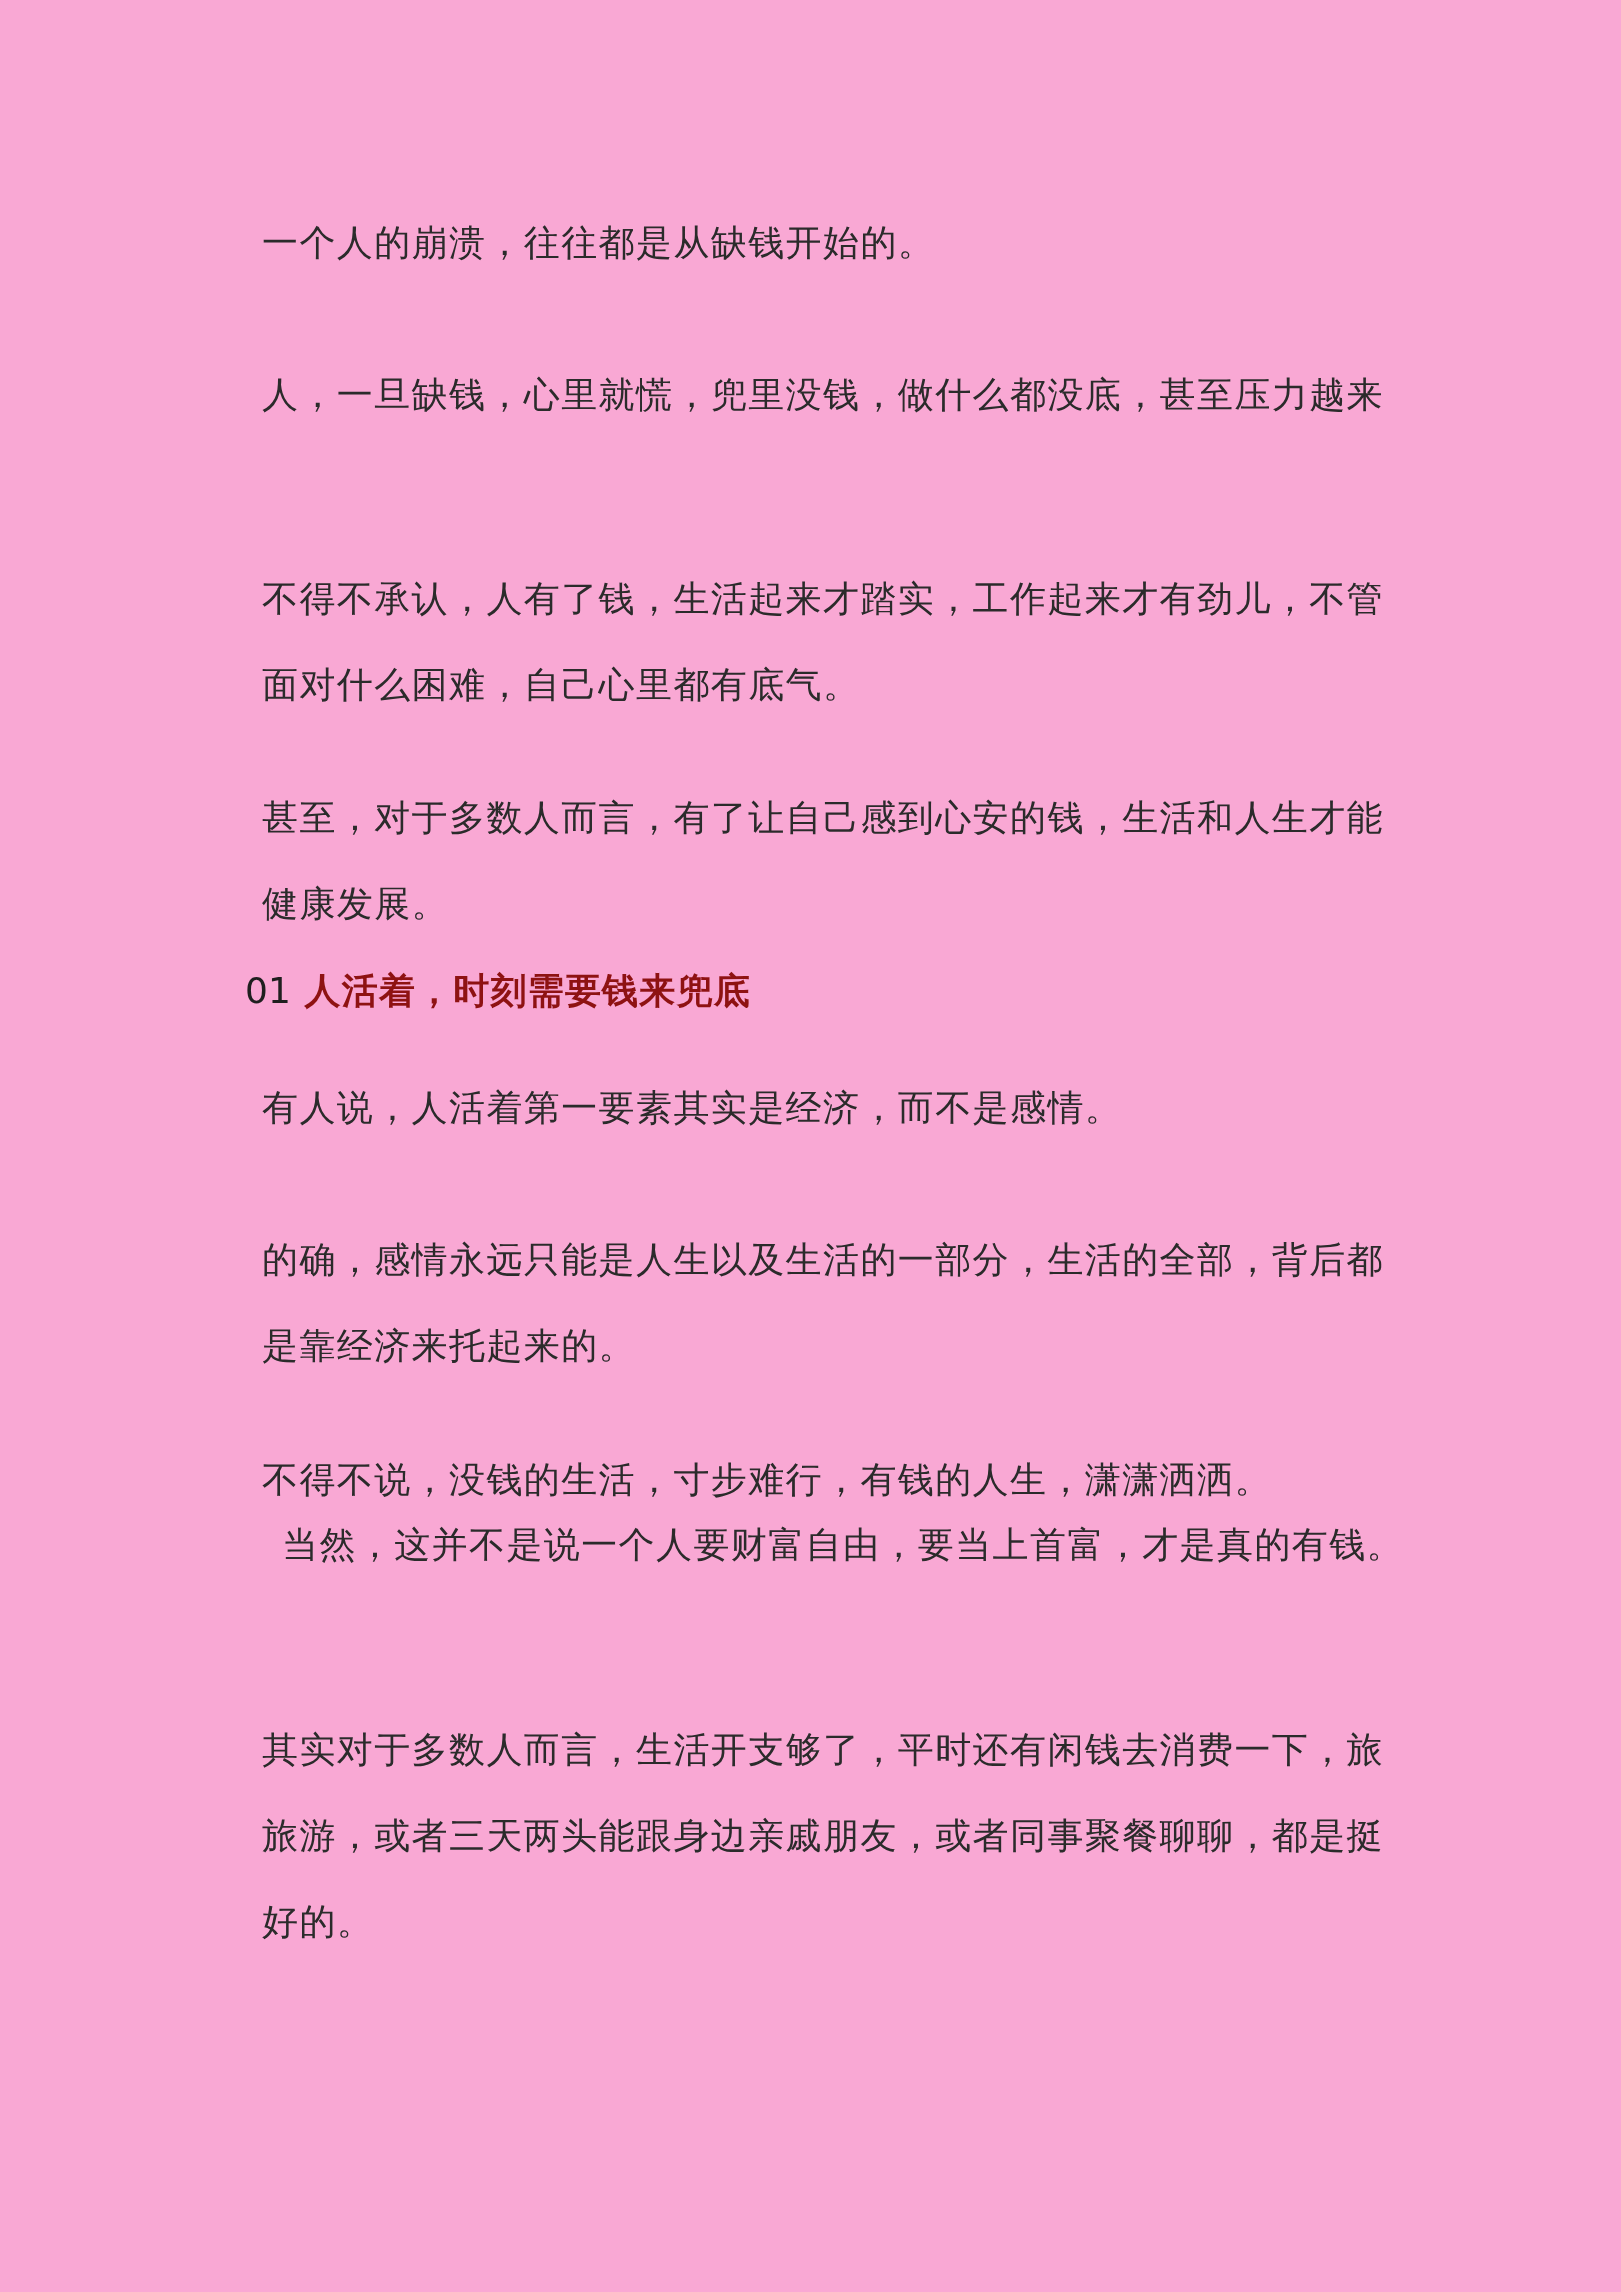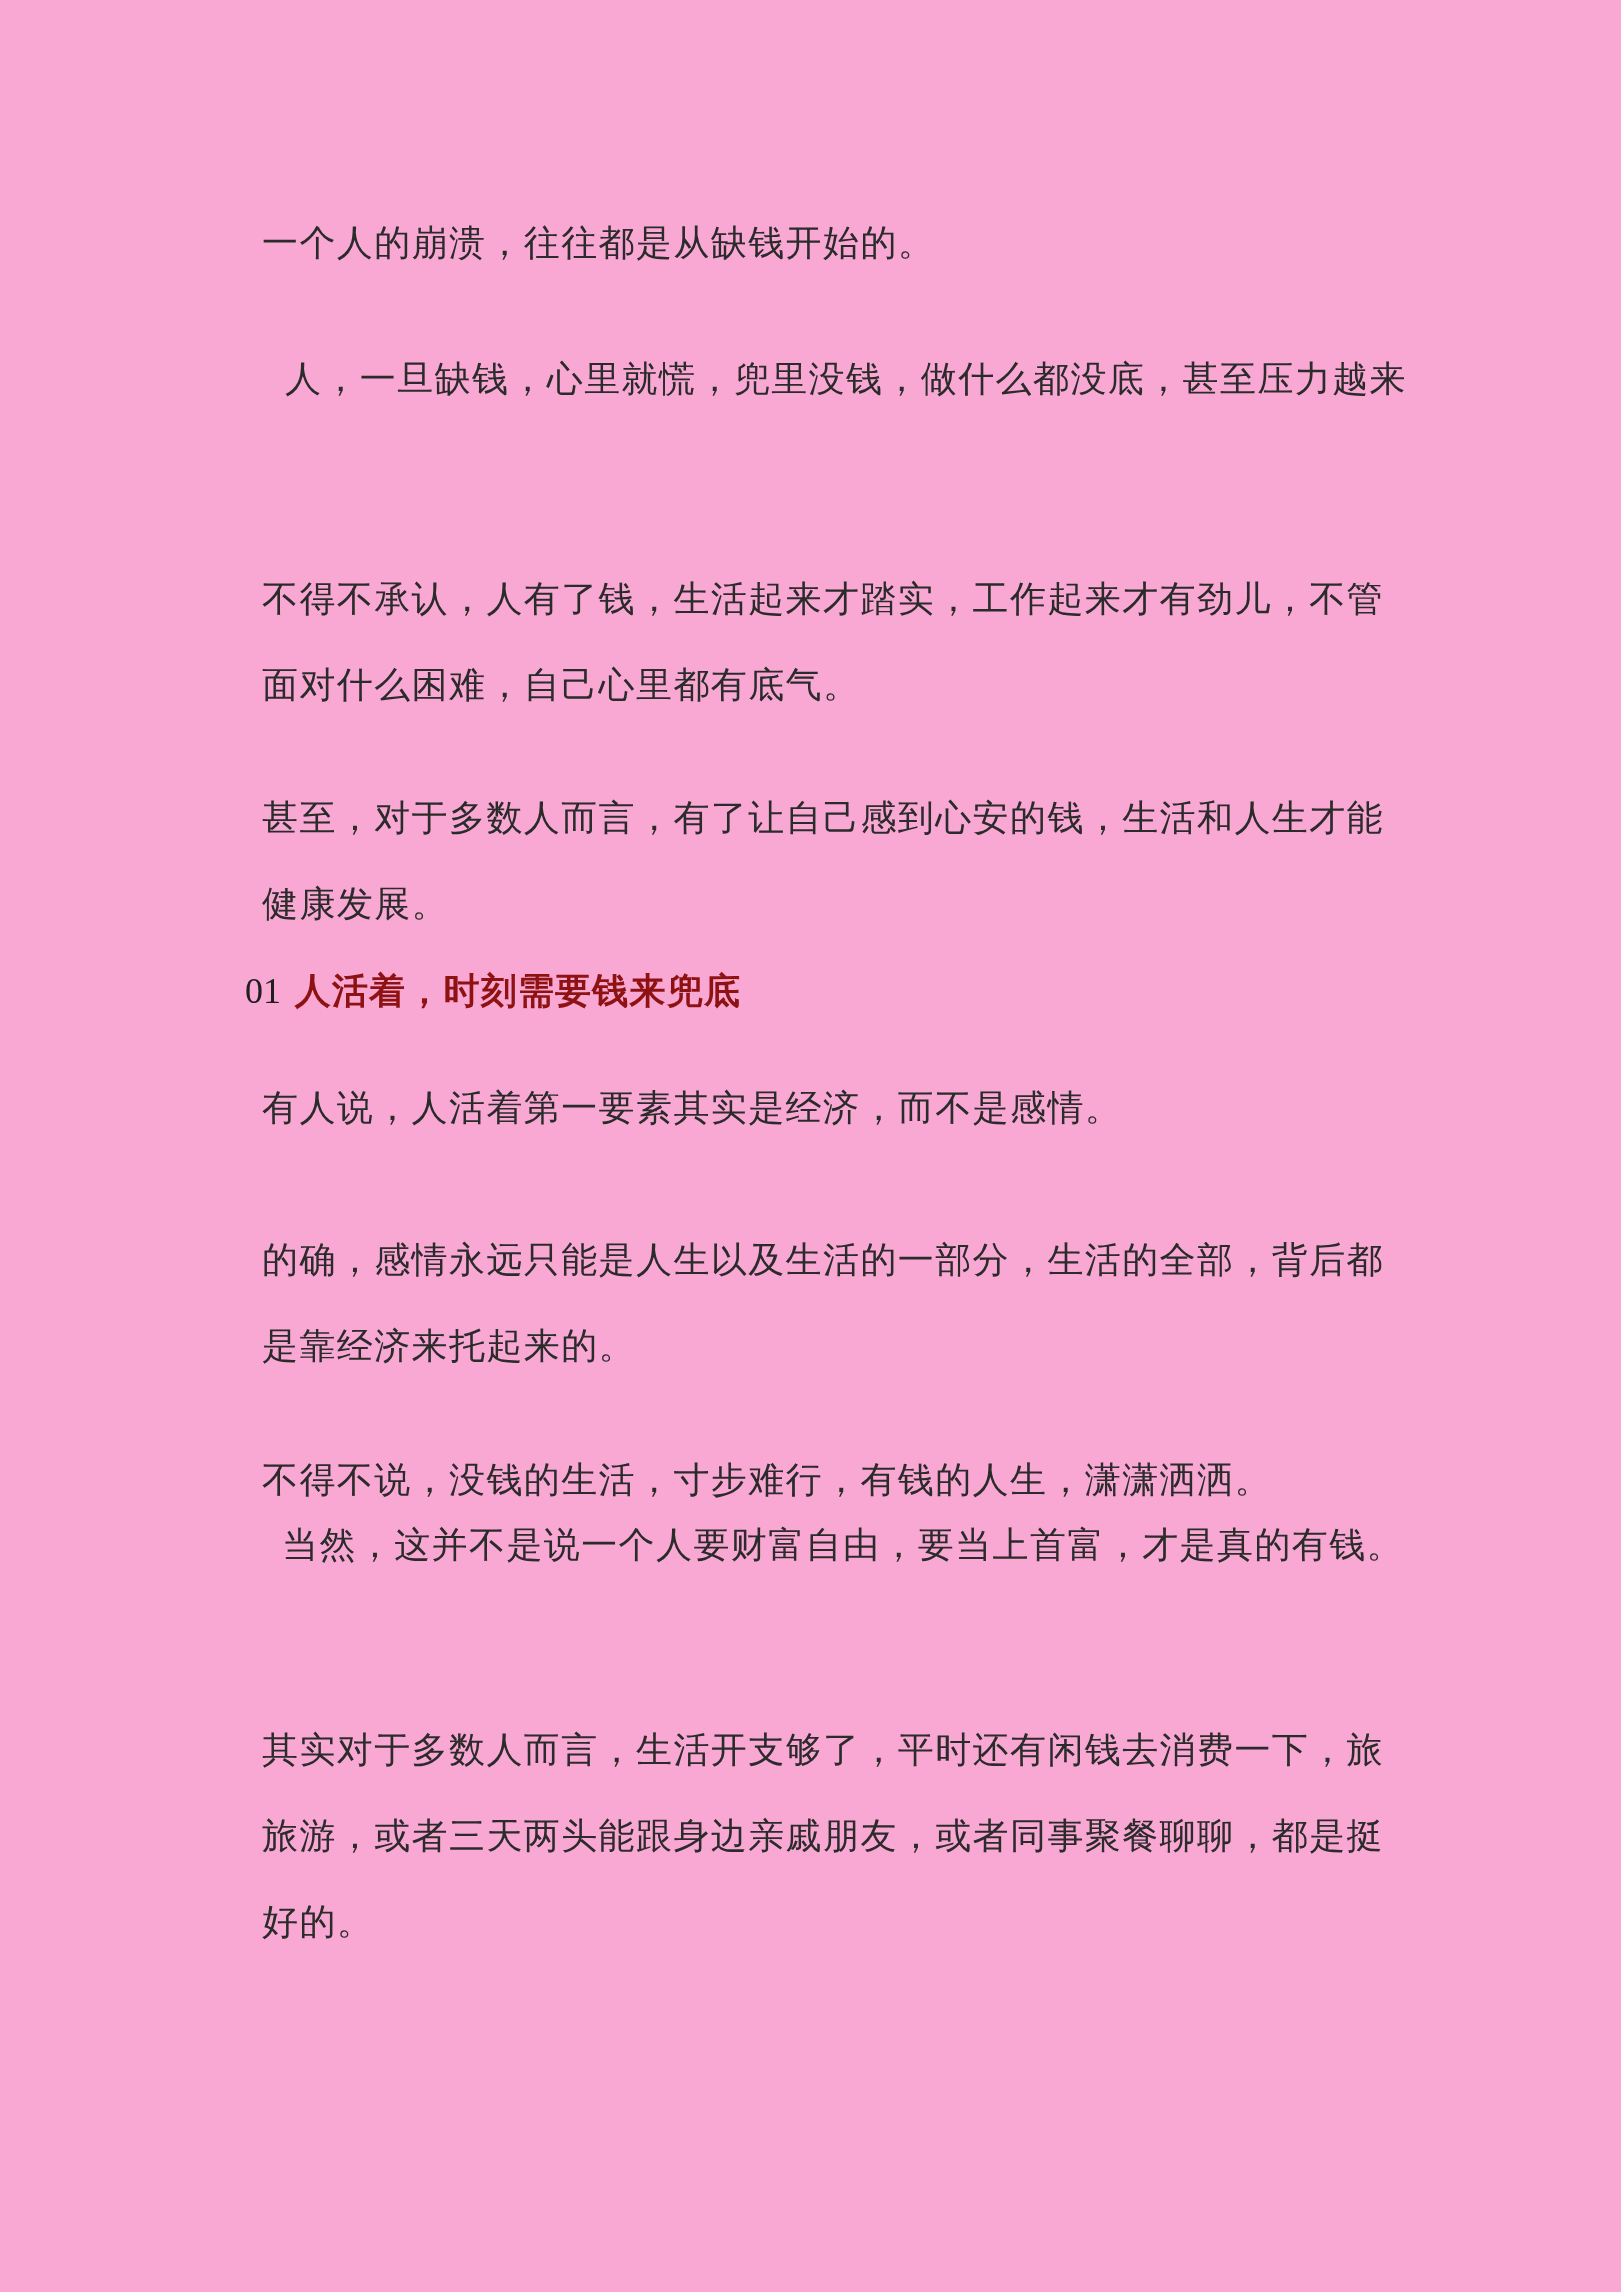--- a/index.html
+++ b/index.html
@@ -46,37 +46,36 @@
       margin: 0;
       line-height: 86px;
       font-size: 36px;
       white-space: nowrap;
     }
     .heading .num {
       color: #1f1f1f;
       font-weight: normal;
       letter-spacing: 0;
       margin-right: 13.7px;
-      font-family: Liberation Serif, serif;
     }
     .heading .title {
       font-weight: bold;
       letter-spacing: 1.2px;
     }
   </style>
 </head>
 <body>
 
 <div class="page">
 
   <p class="para" style="top:200px;">
     <span class="line">一个人的崩溃，往往都是从缺钱开始的。</span>
   </p>
 
-  <p class="para" style="top:336px;margin-left:23px;">
+  <p class="para" style="top:352px;">
     <span class="line">人，一旦缺钱，心里就慌，兜里没钱，做什么都没底，甚至压力越来</span>
   </p>
 
   <p class="para" style="top:556px;">
     <span class="line">不得不承认，人有了钱，生活起来才踏实，工作起来才有劲儿，不管</span>
     <span class="line">面对什么困难，自己心里都有底气。</span>
   </p>
 
   <p class="para" style="top:775px;">
     <span class="line">甚至，对于多数人而言，有了让自己感到心安的钱，生活和人生才能</span>

